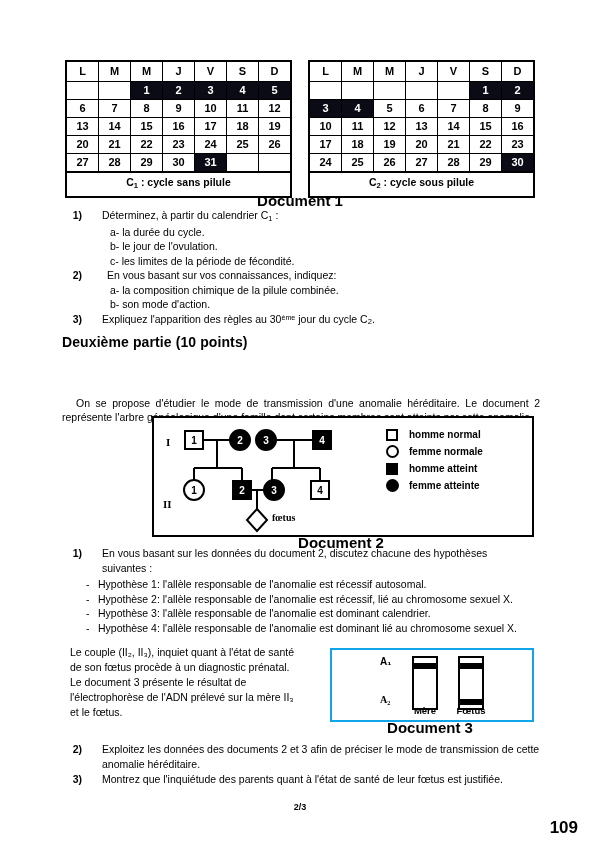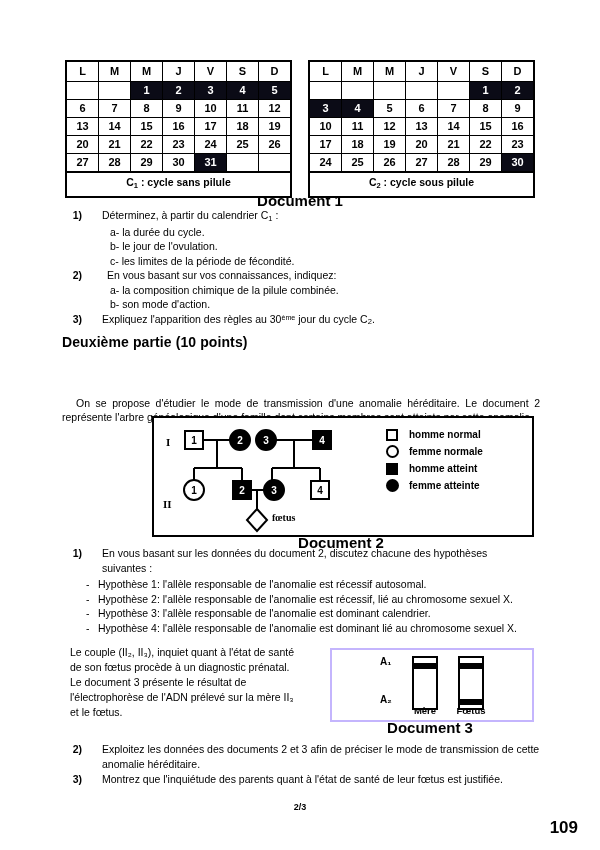--- a/index.html
+++ b/index.html
@@ -164,21 +164,21 @@
     position: absolute;
     left: 152px; top: 534px;
     width: 378px;
   }
 
   
   #doc3-box {
     position: absolute;
     left: 330px; top: 648px;
     width: 200px; height: 70px;
-    border: 2px solid #c4b5fd;
+    border: 2px solid #0ea5e9;
     background: #fff;
   }
   .gel-lane {
     position: absolute;
     width: 26px;
     height: 54px;
     border: 2px solid #000;
     box-sizing: border-box;
     background: #fff;
     top: 6px;
@@ -512,21 +512,21 @@
   <div class="qblock" style="left:70px; top:645px; width:252px; line-height:15px;">
     <div>Le  couple (II₂, II₃), inquiet quant à l'état de santé</div>
     <div>de son fœtus procède à un diagnostic prénatal.</div>
     <div>Le   document   3   présente   le   résultat   de</div>
     <div>l'électrophorèse de l'ADN prélevé sur la mère II₃</div>
     <div>et le fœtus.</div>
   </div>
 
   <div id="doc3-box">
     <div class="gel-axis" style="left:48px; top:6px;">A₁</div>
-    <div class="gel-axis" style="left:48px; top:44px;">A₂</div>
+    <div class="gel-axis" style="left:48px; top:44px;font-family:Liberation Serif, serif;">A₂</div>
 
     <div class="gel-lane" style="left:80px;">
       <div class="gel-band" style="top:5px;"></div>
     </div>
     <div class="gel-name" style="left:71px;">Mère</div>
 
     <div class="gel-lane" style="left:126px;">
       <div class="gel-band" style="top:5px;"></div>
       <div class="gel-band" style="top:41px;"></div>
     </div>

